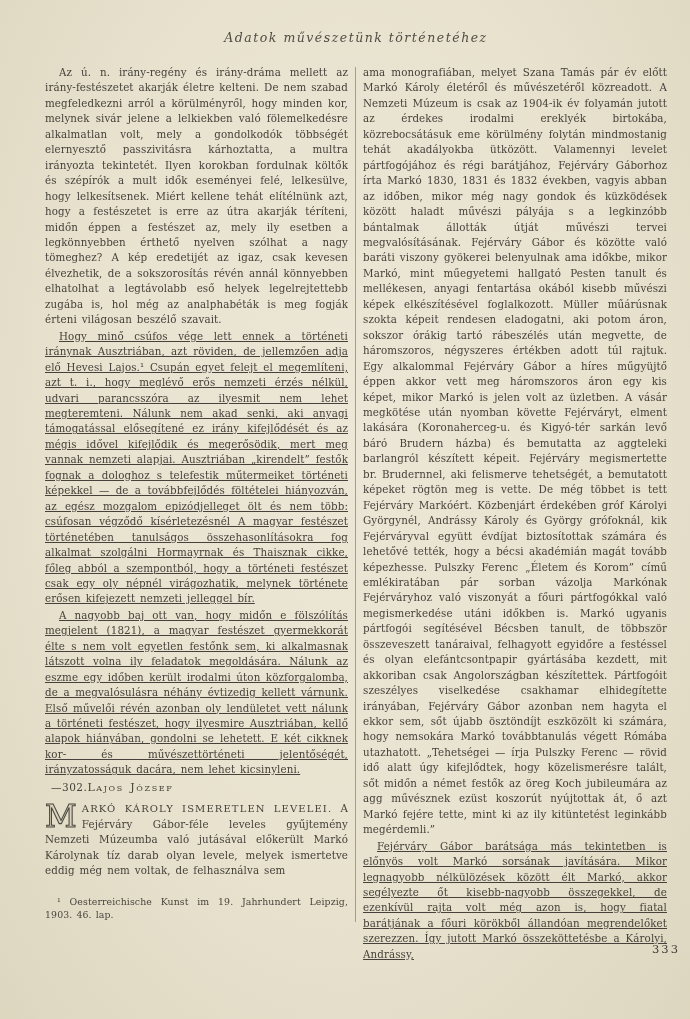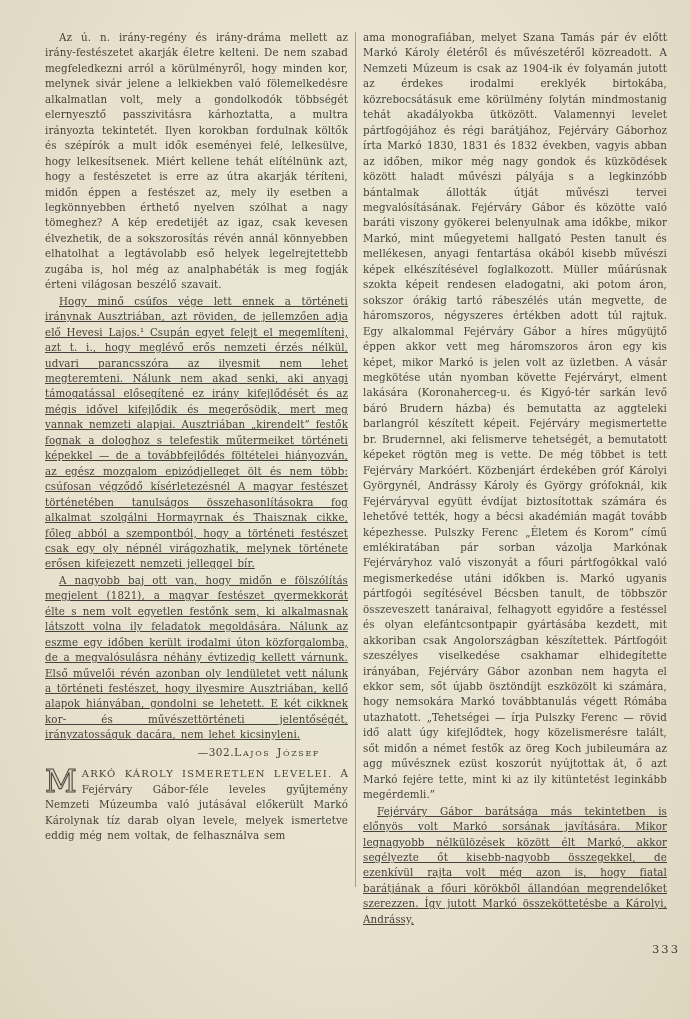--- a/index.html
+++ b/index.html
@@ -20,21 +20,21 @@
   }
   .columns{display:flex;align-items:stretch;}
   .col{width:303px;font-size:10.3px;line-height:15.45px;text-align:justify;
        letter-spacing:0.1px;word-spacing:1.5px;color:#46423b;}
   .col-right{width:304px;}
   .divider{width:1px;background:#a59d86;margin:2px 7px 40px 7px;}
   .para{margin:0 0 0 0;}
   .para.indent{text-indent:14px;}
   .para + .para{margin-top:1px;text-decoration:underline;}
   .sig-row{
-    display:flex;justify-content:flex-end;align-items:baseline;
+    display:flex;justify-content:flex-start;align-items:baseline;
     margin:2px 28px 6px 6px;
   }
   .sig-num{font-size:10.5px;letter-spacing:0.5px;}
   .sig-author{font-variant:small-caps;letter-spacing:1.6px;font-size:11px;color:#46423b;}
   .article2{margin-top:6px;}
   .dropcap{
     float:left;font-size:31px;line-height:28px;padding:1px 5px 0 0;
     font-family:"DejaVu Serif","Liberation Serif",serif;color:#4a463e;
   }
   @supports (-webkit-text-stroke: 1px black){
@@ -47,37 +47,39 @@
   }
   .page-number{
     position:absolute;left:652px;top:942px;font-size:11.5px;letter-spacing:2px;color:#45413a;
   }
 </style>
 </head>
 <body>
 
 <div class="page">
 
+  <div class="running-header">Adatok művészetünk történetéhez</div>
 
   <div class="columns">
 
     <div class="col col-left">
       <p class="para indent">Az ú. n. irány-regény és irány-dráma mellett az irány-festészetet akarják életre kelteni. De nem szabad megfeledkezni arról a körülményről, hogy minden kor, melynek sivár jelene a lelkiekben való fölemelkedésre alkalmatlan volt, mely a gondolkodók többségét elernyesztő passzivitásra kárhoztatta, a multra irányozta tekintetét. Ilyen korokban fordulnak költők és szépírók a mult idők eseményei felé, lelkesülve, hogy lelkesítsenek. Miért kellene tehát elítélnünk azt, hogy a festészetet is erre az útra akarják téríteni, midőn éppen a festészet az, mely ily esetben a legkönnyebben érthető nyelven szólhat a nagy tömeghez? A kép eredetijét az igaz, csak kevesen élvezhetik, de a sokszorosítás révén annál könnyebben elhatolhat a legtávolabb eső helyek legelrejtettebb zugába is, hol még az analphabéták is meg fogják érteni világosan beszélő szavait.</p>
       <p class="para indent">Hogy minő csúfos vége lett ennek a történeti iránynak Ausztriában, azt röviden, de jellemzően adja elő Hevesi Lajos.¹ Csupán egyet felejt el megemlíteni, azt t. i., hogy meglévő erős nemzeti érzés nélkül, udvari parancsszóra az ilyesmit nem lehet megteremteni. Nálunk nem akad senki, aki anyagi támogatással elősegítené ez irány kifejlődését és az mégis idővel kifejlődik és megerősödik, mert meg vannak nemzeti alapjai. Ausztriában „kirendelt” festők fognak a dologhoz s telefestik műtermeiket történeti képekkel — de a továbbfejlődés föltételei hiányozván, az egész mozgalom epizódjelleget ölt és nem több: csúfosan végződő kísérletezésnél A magyar festészet történetében tanulságos összehasonlításokra fog alkalmat szolgálni Hormayrnak és Thaisznak cikke, főleg abból a szempontból, hogy a történeti festészet csak egy oly népnél virágozhatik, melynek története erősen kifejezett nemzeti jelleggel bír.</p>
       <p class="para indent">A nagyobb baj ott van, hogy midőn e fölszólítás megjelent (1821), a magyar festészet gyermekkorát élte s nem volt egyetlen festőnk sem, ki alkalmasnak látszott volna ily feladatok megoldására. Nálunk az eszme egy időben került irodalmi úton közforgalomba, de a megvalósulásra néhány évtizedig kellett várnunk. Első művelői révén azonban oly lendületet vett nálunk a történeti festészet, hogy ilyesmire Ausztriában, kellő alapok hiányában, gondolni se lehetett. E két cikknek kor- és művészettörténeti jelentőségét, irányzatosságuk dacára, nem lehet kicsinyleni.</p>
 
       <div class="sig-row">
         <span class="sig-num">—302.</span>
         <span class="sig-author">Lajos József</span>
       </div>
 
       <p class="para article2">
         <span class="dropcap">M</span><span class="art-title">ARKÓ KÁROLY ISMERETLEN LEVELEI. </span><span>A Fejérváry Gábor-féle leveles gyűjtemény Nemzeti Múzeumba való jutásával előkerült Markó Károlynak tíz darab olyan levele, melyek ismertetve eddig még nem voltak, de felhasználva sem</span>
       </p>
 
+      <p class="footnote">¹ Oesterreichische Kunst im 19. Jahrhundert Leipzig, 1903. 46. lap.</p>
     </div>
 
     <div class="divider"></div>
 
     <div class="col col-right">
       <p class="para">ama monografiában, melyet Szana Tamás pár év előtt Markó Károly életéről és művészetéről közreadott. A Nemzeti Múzeum is csak az 1904-ik év folyamán jutott az érdekes irodalmi ereklyék birtokába, közrebocsátásuk eme körülmény folytán mindmostanig tehát akadályokba ütközött. Valamennyi levelet pártfogójához és régi barátjához, Fejérváry Gáborhoz írta Markó 1830, 1831 és 1832 években, vagyis abban az időben, mikor még nagy gondok és küzködések között haladt művészi pályája s a legkinzóbb bántalmak állották útját művészi tervei megvalósításának. Fejérváry Gábor és közötte való baráti viszony gyökerei belenyulnak ama időkbe, mikor Markó, mint műegyetemi hallgató Pesten tanult és mellékesen, anyagi fentartása okából kisebb művészi képek elkészítésével foglalkozott. Müller műárúsnak szokta képeit rendesen eladogatni, aki potom áron, sokszor órákig tartó rábeszélés után megvette, de háromszoros, négyszeres értékben adott túl rajtuk. Egy alkalommal Fejérváry Gábor a híres műgyüjtő éppen akkor vett meg háromszoros áron egy kis képet, mikor Markó is jelen volt az üzletben. A vásár megkötése után nyomban követte Fejérváryt, elment lakására (Koronaherceg-u. és Kigyó-tér sarkán levő báró Brudern házba) és bemutatta az aggteleki barlangról készített képeit. Fejérváry megismertette br. Brudernnel, aki felismerve tehetségét, a bemutatott képeket rögtön meg is vette. De még többet is tett Fejérváry Markóért. Közbenjárt érdekében gróf Károlyi Györgynél, Andrássy Károly és György grófoknál, kik Fejérváryval együtt évdíjat biztosítottak számára és lehetővé tették, hogy a bécsi akadémián magát tovább képezhesse. Pulszky Ferenc „Életem és Korom” című emlékiratában pár sorban vázolja Markónak Fejérváryhoz való viszonyát a főuri pártfogókkal való megismerkedése utáni időkben is. Markó ugyanis pártfogói segítésével Bécsben tanult, de többször összeveszett tanáraival, felhagyott egyidőre a festéssel és olyan elefántcsontpapir gyártásába kezdett, mit akkoriban csak Angolországban készítettek. Pártfogóit szeszélyes viselkedése csakhamar elhidegítette irányában, Fejérváry Gábor azonban nem hagyta el ekkor sem, sőt újabb ösztöndíjt eszközölt ki számára, hogy nemsokára Markó továbbtanulás végett Rómába utazhatott. „Tehetségei — írja Pulszky Ferenc — rövid idő alatt úgy kifejlődtek, hogy közelismerésre talált, sőt midőn a német festők az öreg Koch jubileumára az agg művésznek ezüst koszorút nyújtottak át, ő azt Markó fejére tette, mint ki az ily kitüntetést leginkább megérdemli.”</p>
       <p class="para indent">Fejérváry Gábor barátsága más tekintetben is előnyös volt Markó sorsának javítására. Mikor legnagyobb nélkülözések között élt Markó, akkor segélyezte őt kisebb-nagyobb összegekkel, de ezenkívül rajta volt még azon is, hogy fiatal barátjának a főuri körökből állandóan megrendelőket szerezzen. Így jutott Markó összeköttetésbe a Károlyi, Andrássy,</p>
     </div>
 
   </div>

